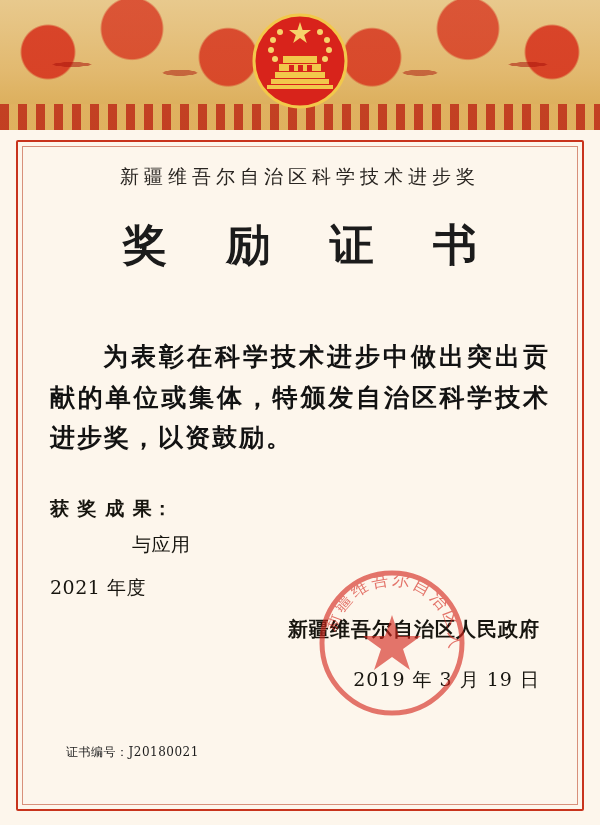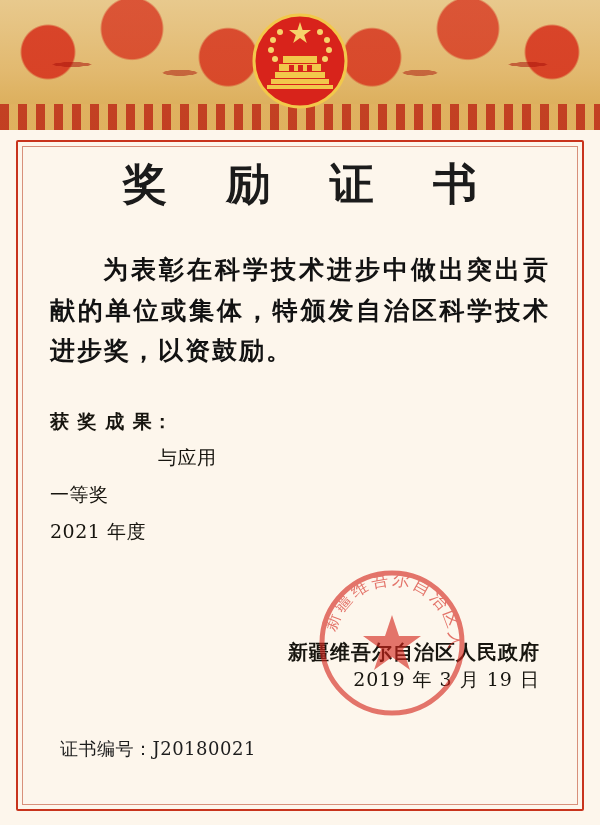--- a/index.html
+++ b/index.html
@@ -103,32 +103,32 @@
     margin-top: 24px;
     text-align: center;
     font-family: "DejaVu Serif", "Liberation Serif", serif;
     font-size: 19px;
     letter-spacing: 5px;
     color: #2a2622;
     white-space: nowrap;
   }
 
   .main-title {
-    margin-top: 15px;
+    margin-top: 26px;
     text-align: center;
     font-family: "DejaVu Serif", "Liberation Serif", serif;
     font-size: 44px;
     font-weight: bold;
     letter-spacing: 22px;
     text-indent: 22px;
     color: #1b1b1b;
   }
 
   .body-text {
-    margin-top: 36px;
+    margin-top: 62px;
     font-family: "DejaVu Serif", "Liberation Serif", serif;
     font-size: 25px;
     font-weight: bold;
     line-height: 1.62;
     letter-spacing: 2px;
     color: #121212;
     text-align: justify;
   }
   .body-text .indent { display: inline-block; width: 52px; }
 
@@ -151,58 +151,58 @@
     font-weight: bold;
     letter-spacing: 1px;
     white-space: nowrap;
   }
   .field-label.wide { letter-spacing: 0px; }
   .field-value {
     flex: 1 1 auto;
     letter-spacing: 0.5px;
   }
   .field-value.continued {
-    margin-left: 108px;
+    margin-left: 82px;
   }
 
   .signature {
     position: absolute;
     right: 44px;
     bottom: 118px;
     text-align: right;
     font-family: "DejaVu Serif", "Liberation Serif", serif;
     color: #17150f;
   }
   .sig-org {
     font-size: 20px;
     letter-spacing: 1px;
     font-weight: bold;
   }
   .sig-date {
-    margin-top: 1px;
+    margin-top: 24px;
     font-size: 19px;
     letter-spacing: 1px;
   }
 
   
   .seal {
     position: absolute;
     left: 316px;
     bottom: 106px;
     width: 152px;
     height: 152px;
     opacity: 0.62;
     pointer-events: none;
   }
 
   .cert-number {
     position: absolute;
-    left: 44px;
+    left: 50px;
     bottom: 50px;
-    font-size: 18px;
+    font-size: 12px;
     letter-spacing: 0.5px;
     color: #1d1d1d;
     font-family: "DejaVu Serif", "Liberation Serif", serif;
   }
 </style>
 </head>
 <body>
 
 <div class="certificate">
 
@@ -236,37 +236,37 @@
         <rect x="53" y="59" width="5" height="6"></rect>
         <rect x="62" y="59" width="5" height="6"></rect>
       </g>
     </svg>
   </div>
 
   <div class="inner-border"></div>
 
   <div class="content">
 
+    <div class="award-line">新疆维吾尔自治区科学技术进步奖</div>
 
     <div class="main-title">奖 励 证 书</div>
 
     <div class="body-text"><span class="indent"></span><span>为表彰在科学技术进步中做出突出贡献的单位或集体，特颁发自治区科学技术进步奖，以资鼓励。</span></div>
 
     <div class="fields">
 
       <div class="field-row">
         <span class="field-label">获 奖 成 果：</span>
       </div>
       <div class="field-row">
         <span class="field-value continued">与应用</span>
       </div>
 
 
       <div class="field-row">
-        <span class="field-value">一等奖</span>
       </div>
 
       <div class="field-row">
         <span class="field-value">2021 年度</span>
       </div>
 
     </div>
 
     <div class="signature">
       <div class="sig-org">新疆维吾尔自治区人民政府</div>

